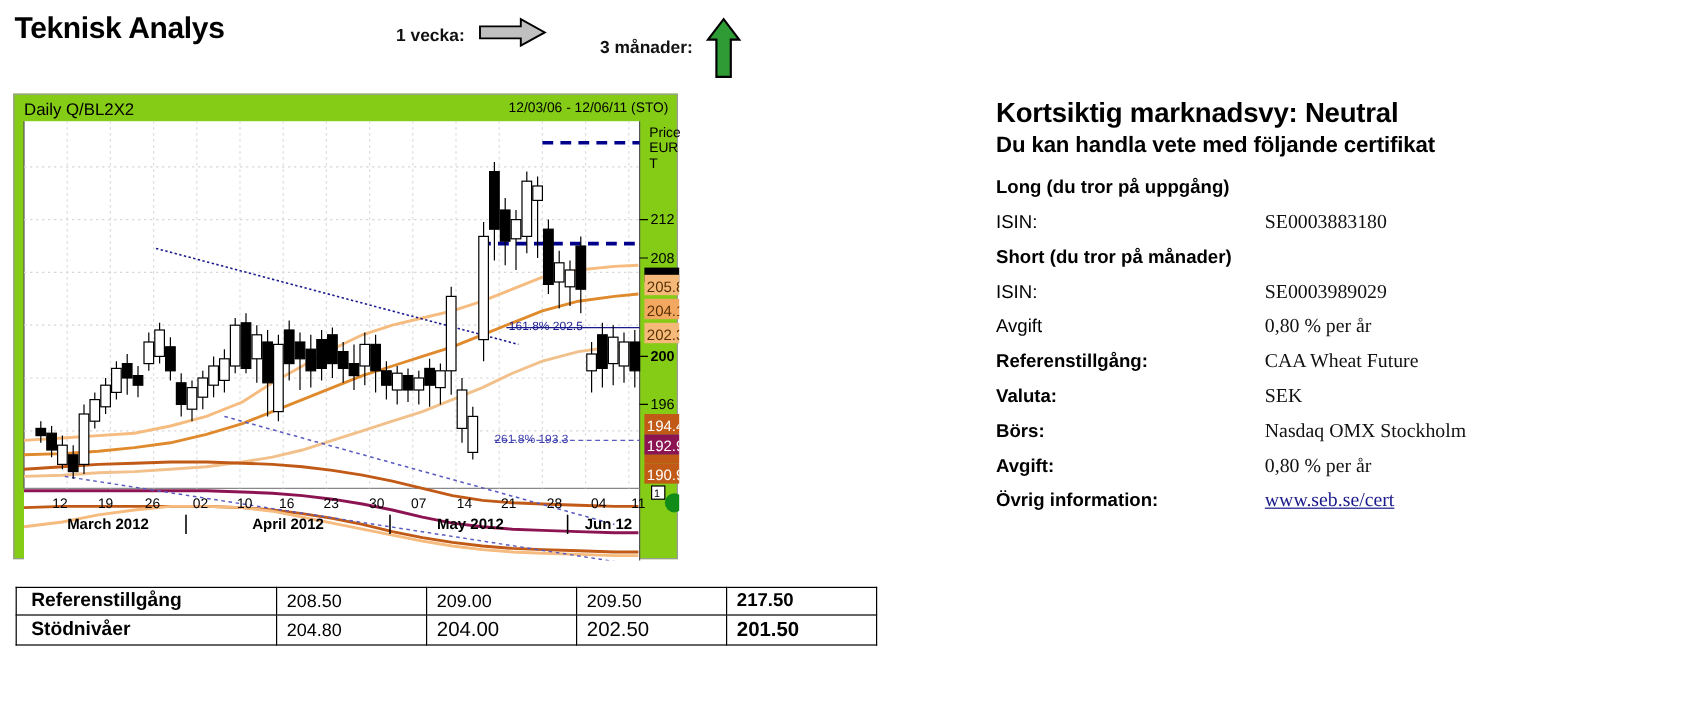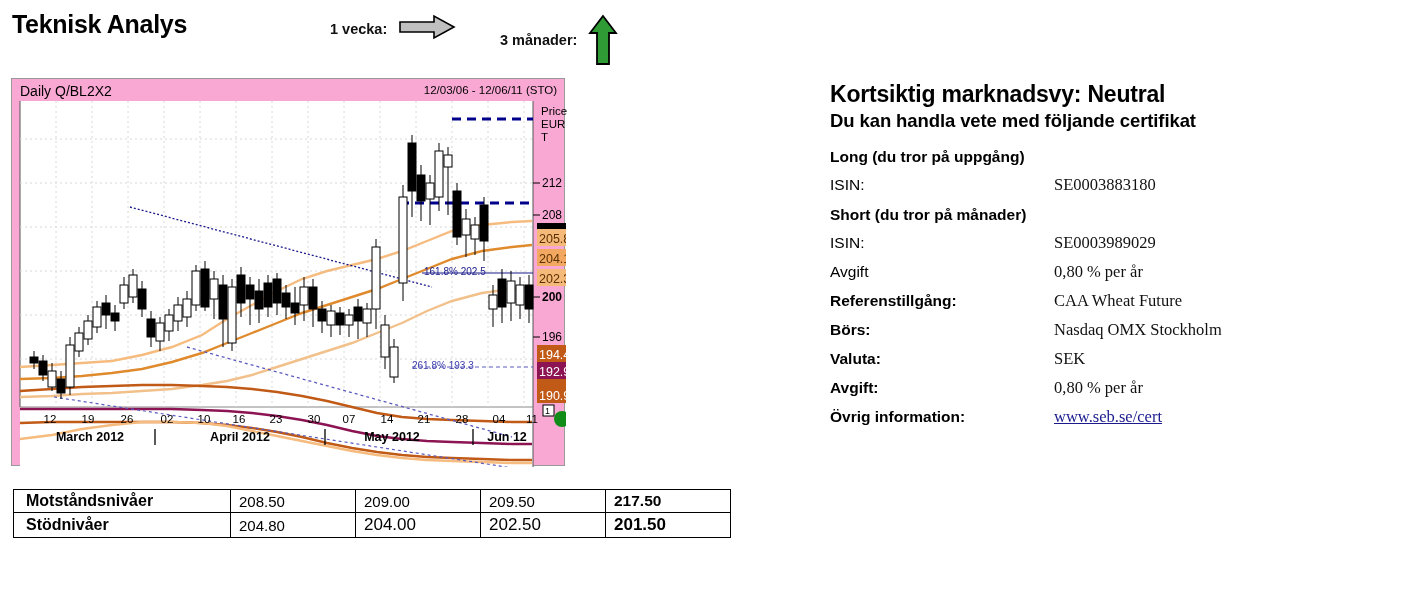--- a/index.html
+++ b/index.html
@@ -28,21 +28,21 @@
     font-family: "Liberation Sans", sans-serif;
   }
   #signal-week { left: 330px; }
   #signal-quarter { left: 500px; }
   .icon-holder { display: inline-block; vertical-align: middle; margin-left: 6px; }
 
   
   #chart-panel {
     position: absolute; left: 11px; top: 78px;
     width: 554px; height: 388px;
-    background: #f9a8d4;
+    background: #84cc16;
     border: 1px solid #9a9a9a;
     box-sizing: border-box;
     padding-left: 48px;
   }
   #chart-title {
     position: absolute; left: 8px; top: 4px;
     font-size: 14px; color: #000000;
     font-family: "Liberation Sans", sans-serif;
   }
   #chart-daterange {
@@ -389,21 +389,21 @@
   <div id="price-axis-title">
     <div>Price</div>
     <div>EUR</div>
     <div>T</div>
   </div>
 </div>
 
 <table id="levels-table">
   <tbody>
       <tr>
-    <td class="rowhead">Motståndsnivåer</td>
+    <td class="rowhead">Referenstillgång</td>
     <td class="v-sm">208.50</td>
     <td class="v-sm">209.00</td>
     <td class="v-sm">209.50</td>
     <td class="v-bd-sm">217.50</td>
   </tr>
   <tr>
     <td class="rowhead">Stödnivåer</td>
     <td class="v-sm">204.80</td>
     <td class="v-md">204.00</td>
     <td class="v-md">202.50</td>
@@ -432,28 +432,28 @@
     </div>
     <div class="info-row">
       <span class="info-key">Avgift</span>
       <span class="info-val">0,80 % per år</span>
     </div>
     <div class="info-row">
       <span class="info-key bold">Referenstillgång:</span>
       <span class="info-val">CAA Wheat Future</span>
     </div>
     <div class="info-row">
+      <span class="info-key bold">Valuta:</span>
+      <span class="info-val">SEK</span>
+    </div>
+    <div class="info-row">
       <span class="info-key bold">Börs:</span>
       <span class="info-val">Nasdaq OMX Stockholm</span>
     </div>
     <div class="info-row">
-      <span class="info-key bold">Valuta:</span>
-      <span class="info-val">SEK</span>
-    </div>
-    <div class="info-row">
       <span class="info-key bold">Avgift:</span>
       <span class="info-val">0,80 % per år</span>
     </div>
     <div class="info-row">
       <span class="info-key bold">Övrig information:</span>
       <a class="info-val link" href="#">www.seb.se/cert</a>
     </div>
   </div>
 </div>
 

